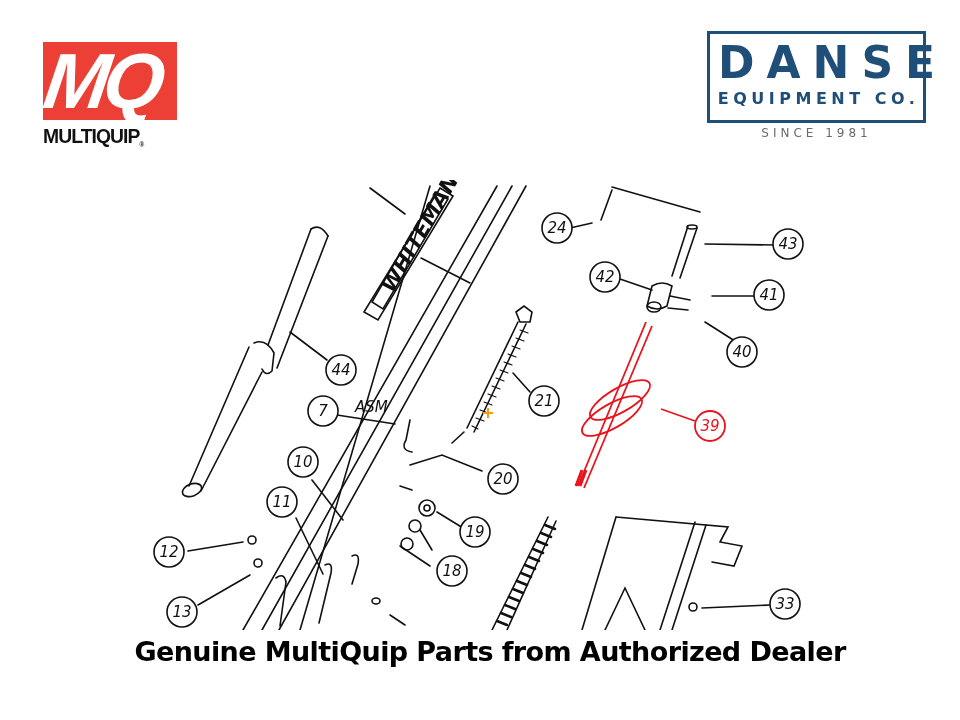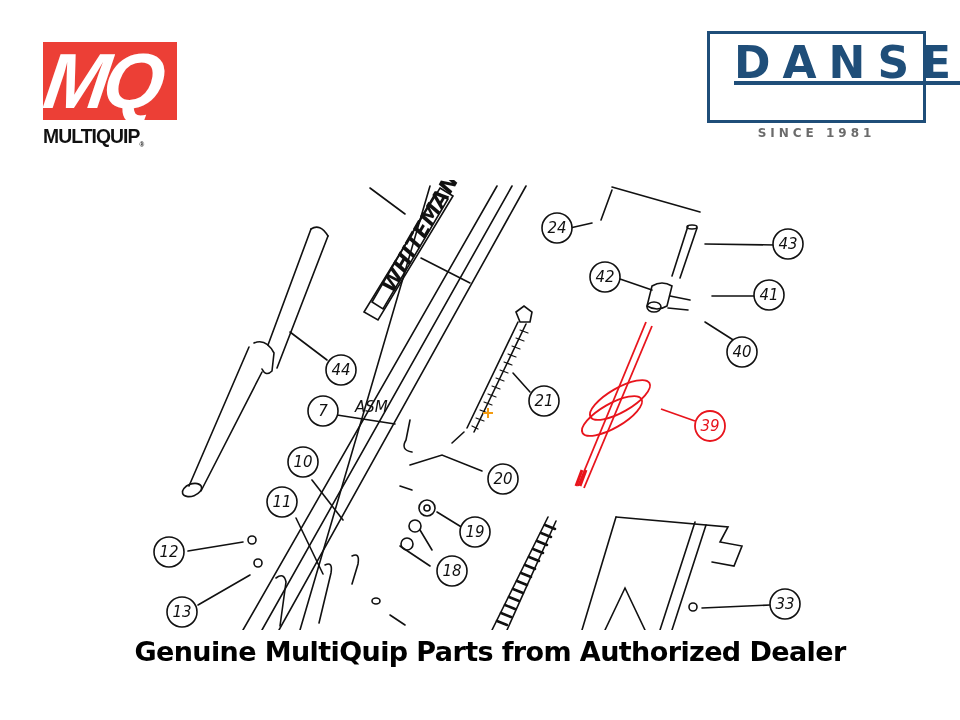--- a/index.html
+++ b/index.html
@@ -3,39 +3,40 @@
 <meta charset="utf-8">
 <style>
   html,body{margin:0;padding:0;background:#fff;}
   body{width:960px;height:720px;position:relative;overflow:hidden;font-family:"Liberation Sans",sans-serif;}
   .mq-logo{position:absolute;left:43px;top:42px;width:136px;height:108px;}
   .mq-box{position:absolute;left:0;top:0;width:134px;height:78px;background:#ec3f36;overflow:hidden;}
   .mq-letters{position:absolute;left:2px;top:2px;font-family:"Liberation Sans",sans-serif;font-weight:bold;font-style:italic;font-size:78px;line-height:74px;color:#fff;letter-spacing:-6px;transform:skewX(-8deg);}
   .mq-name{position:absolute;left:0;top:82px;font-family:"Liberation Sans",sans-serif;font-weight:bold;font-size:21px;letter-spacing:-1px;color:#111;transform:scaleX(0.92);transform-origin:left;}
   .mq-reg{font-size:7px;vertical-align:bottom;}
   .danse{position:absolute;left:707px;top:31px;width:219px;height:92px;border:3px solid #1f4e79;box-sizing:border-box;text-align:center;color:#1f4e79;}
-  .danse-name{font-family:"DejaVu Sans",sans-serif;font-weight:bold;font-size:44px;letter-spacing:12px;line-height:50px;margin-top:4px;padding-left:24px;text-decoration:underline;}
+  .danse-name{font-family:"DejaVu Sans",sans-serif;font-weight:bold;font-size:44px;letter-spacing:12px;line-height:50px;margin-top:4px;padding-left:8px;}
   .danse-sub{font-family:"DejaVu Sans",sans-serif;font-weight:bold;font-size:16px;letter-spacing:4.5px;line-height:22px;padding-left:4px;}
-  .danse-since{position:absolute;left:707px;top:126px;width:219px;text-align:center;font-family:"DejaVu Sans",sans-serif;font-weight:bold;font-size:12px;letter-spacing:4px;color:#6b6b6b;}
+  .danse-since{position:absolute;left:707px;top:126px;width:219px;text-align:center;font-family:"DejaVu Sans",sans-serif;font-weight:normal;font-size:12px;letter-spacing:4px;color:#6b6b6b;}
   .diagram{position:absolute;left:0;top:180px;width:960px;height:450px;}
   .caption{position:absolute;left:10px;top:636px;width:960px;text-align:center;font-family:"DejaVu Sans",sans-serif;font-weight:bold;font-size:27px;color:#000;letter-spacing:-0.6px;}
   svg text{font-family:"DejaVu Sans",sans-serif;font-style:italic;}
 </style>
 </head>
 <body>
 
 <div class="mq-logo">
   <div class="mq-box">
     <div class="mq-letters">MQ</div>
   </div>
   <div class="mq-name"><span>MULTIQUIP</span><span class="mq-reg">®</span></div>
 </div>
 
 <div class="danse">
   <div class="danse-name">DANSE</div>
+  <div class="danse-sub">EQUIPMENT CO.</div>
 </div>
 <div class="danse-since">SINCE 1981</div>
 
 <svg class="diagram" viewBox="0 180 960 450" width="960" height="450">
   <g stroke="#111" stroke-width="1.6" fill="none" stroke-linecap="round">
 
     <g>
       <line x1="311" y1="229" x2="268" y2="345"></line>
       <line x1="328" y1="236" x2="277" y2="368"></line>
       <path d="M311,229 q9,-6 17,7"></path>

